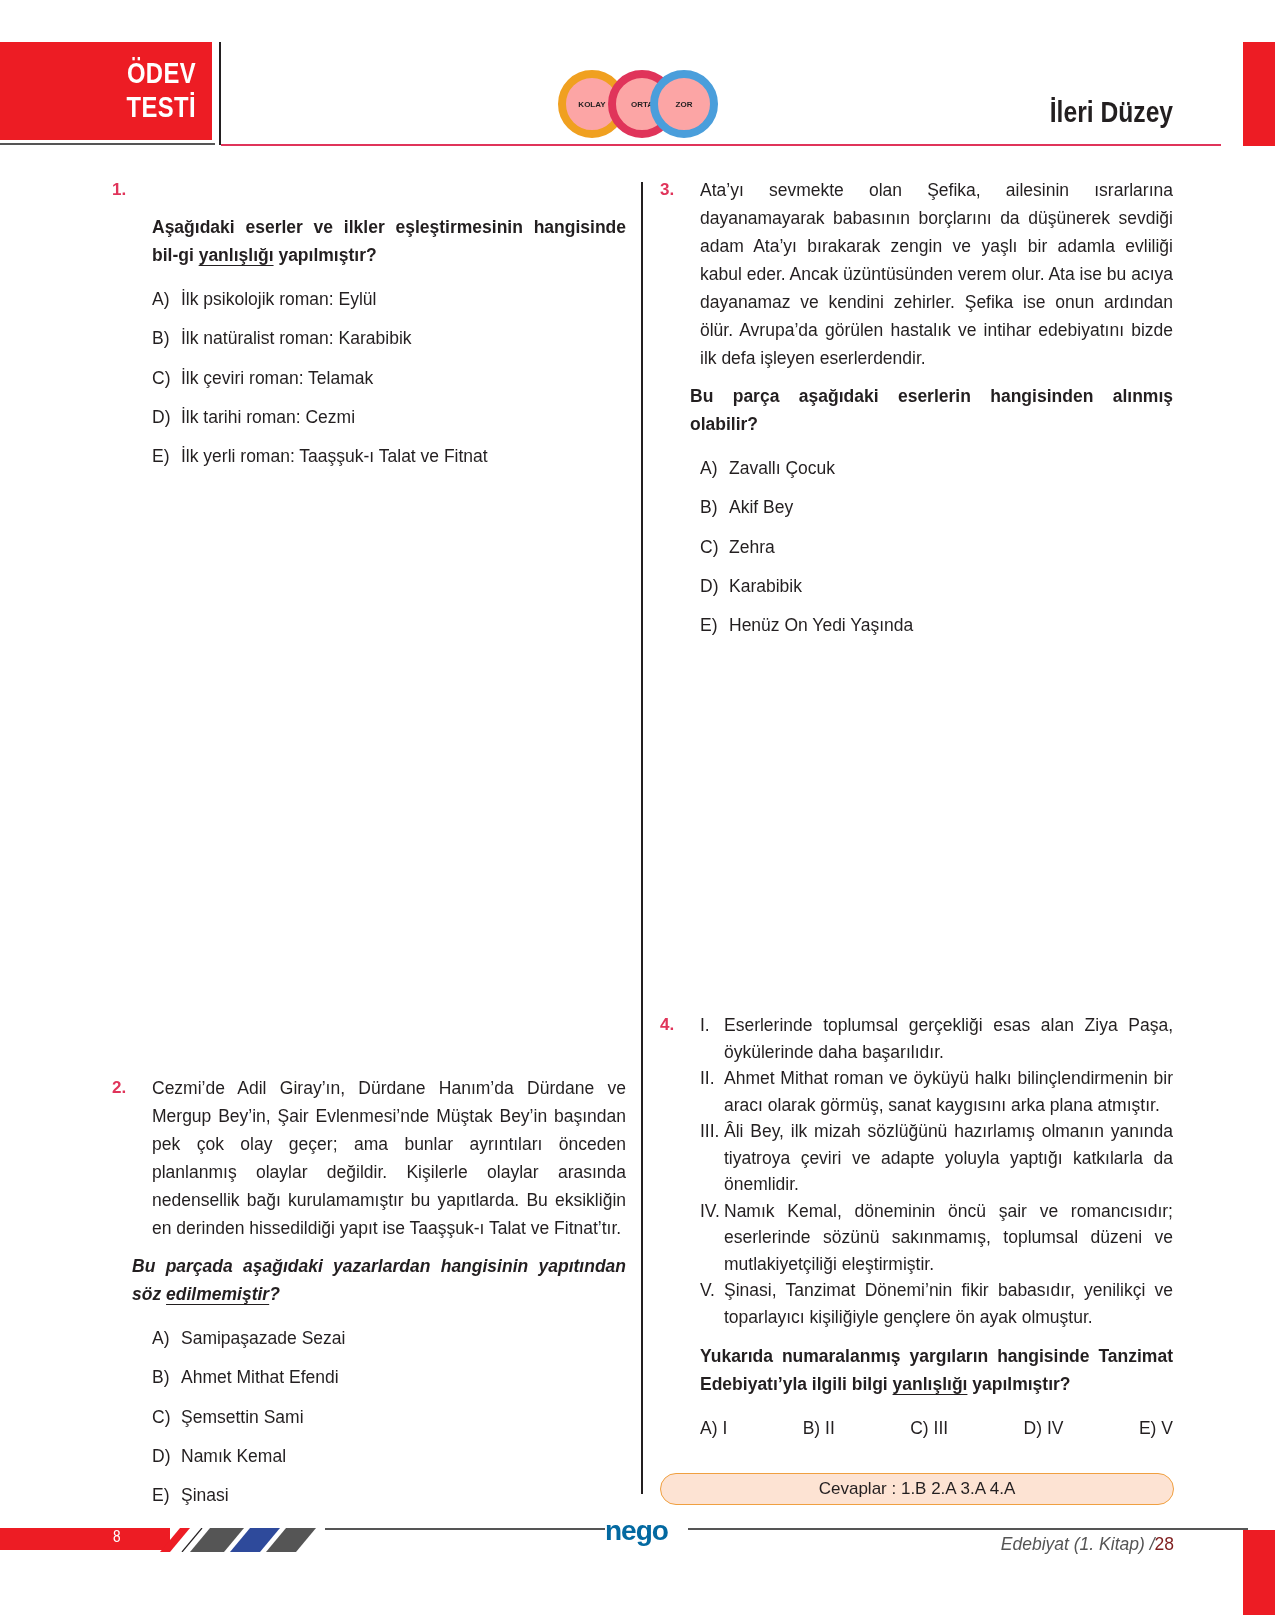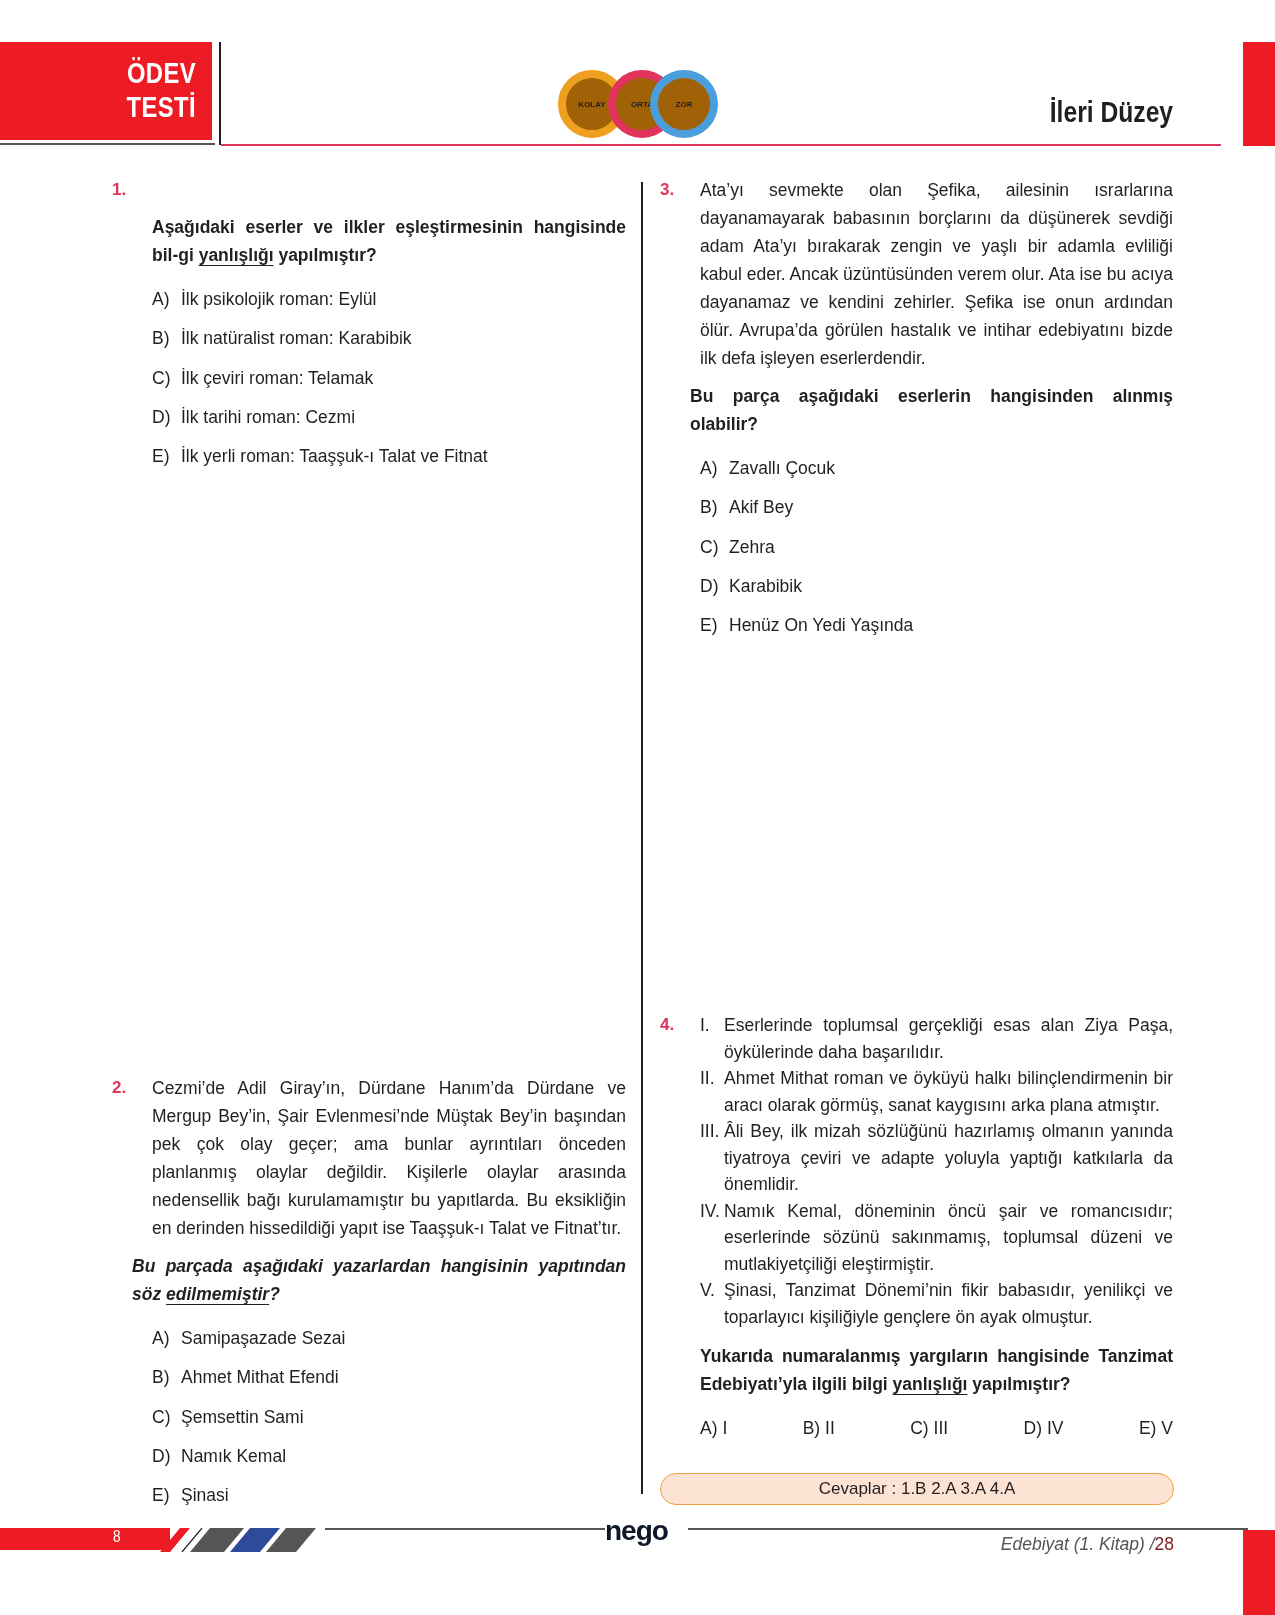--- a/index.html
+++ b/index.html
@@ -14,21 +14,21 @@
     line-height:34px; letter-spacing:0.5px; transform:scaleX(0.82); transform-origin:right top; }
   #hdr-vline { left:219px; top:42px; width:2px; height:103px; background:#231f20; }
   #hdr-underline { left:0; top:143px; width:215px; height:2px; background:#555; }
   #hdr-redline { left:221px; top:144px; width:1000px; height:2px; background:#e0345a; }
   #hdr-right-red { left:1243px; top:42px; width:32px; height:104px; background:#ed1c24; }
   #level-title { right:102px; top:96px; font-weight:bold; font-size:29px;
     transform:scaleX(0.85); transform-origin:right top; color:#231f20; }
 
   
   #logo-levels { left:558px; top:70px; width:165px; height:66px; }
-  .ring { position:absolute; width:52px; height:52px; border-radius:50%; border:8px solid; top:0; background:#a16207;
+  .ring { position:absolute; width:52px; height:52px; border-radius:50%; border:8px solid; top:0; background:#fca5a5;
     display:flex; align-items:center; justify-content:center; }
   .ring span { font-size:8px; font-weight:bold; color:#231f20; }
 
   
   #col-divider { left:641px; top:182px; width:1.5px; height:1312px; background:#231f20; }
 
   .qnum { color:#e0345a; font-weight:bold; font-size:17px; }
   .q { position:absolute; font-size:17.5px; line-height:28px; }
   .stem { text-align:justify; }
   .bold { font-weight:bold; }
@@ -43,21 +43,21 @@
     border-radius:16px; background:#fde3d3; text-align:center; line-height:30px; font-size:17px; }
 
   
   #ftr-red { left:0; top:1528px; width:170px; height:22px; background:#ed1c24; }
   #ftr-num { left:112px; top:1527px; color:#fff; font-size:17px; transform:scaleX(0.8); }
   #ftr-line-l { left:325px; top:1528px; width:280px; height:1.5px; background:#555; }
   #ftr-line-r { left:688px; top:1528px; width:560px; height:1.5px; background:#555; }
   #ftr-book { right:101px; top:1534px; font-size:17.5px; color:#555; font-style:italic; }
   #ftr-book b { font-style:normal; color:#7f1d1d; font-weight:normal; }
   #ftr-right-red { left:1243px; top:1530px; width:32px; height:85px; background:#ed1c24; }
-  #nego { left:605px; top:1515px; font-weight:bold; font-size:28px; color:#0f172a; letter-spacing:-1px; }
+  #nego { left:605px; top:1515px; font-weight:bold; font-size:28px; color:#0369a1; letter-spacing:-1px; }
 </style>
 </head>
 <body>
 
 <div class="abs" id="hdr-red"></div>
 <div class="abs" id="hdr-title">
   <div>ÖDEV</div>
   <div>TESTİ</div>
 </div>
 <div class="abs" id="hdr-vline"></div>

